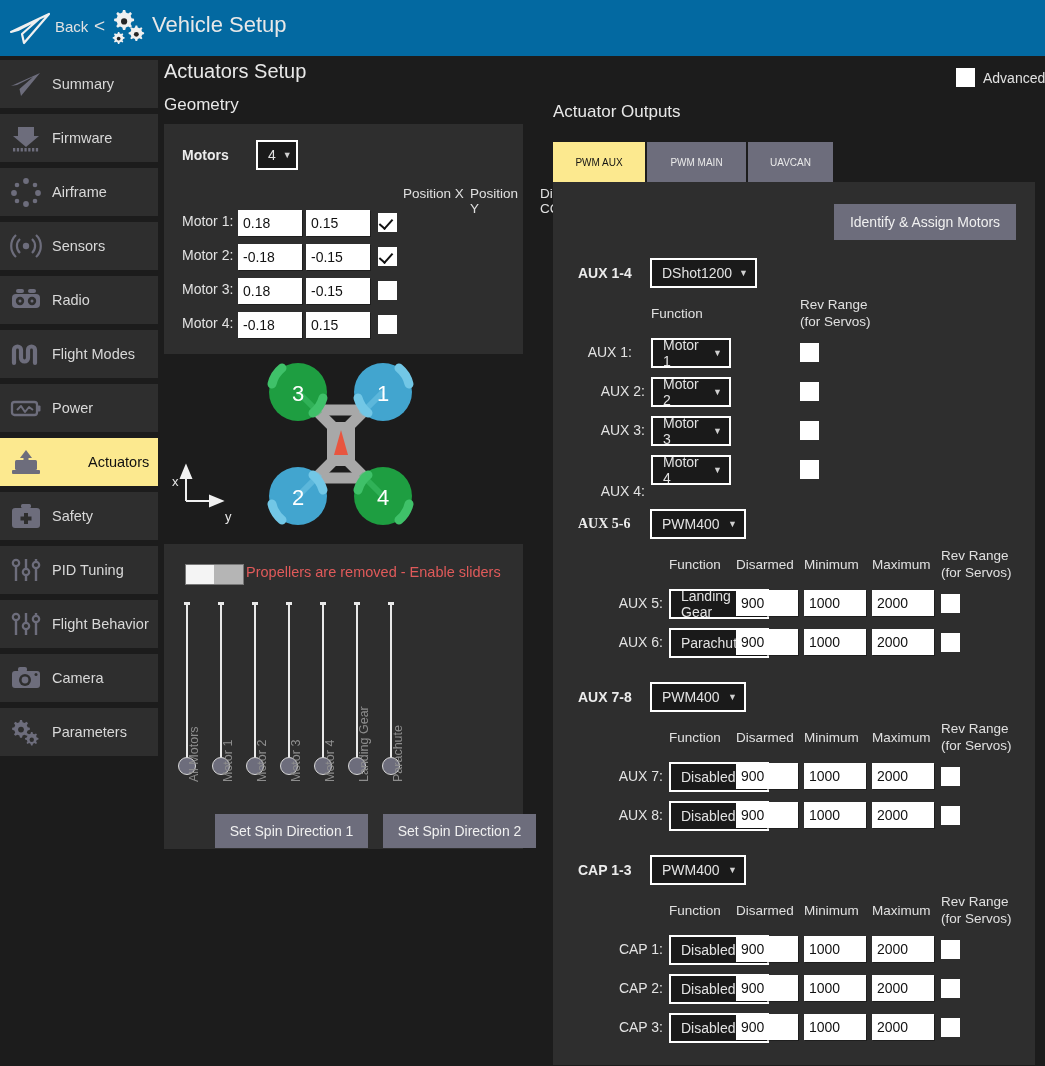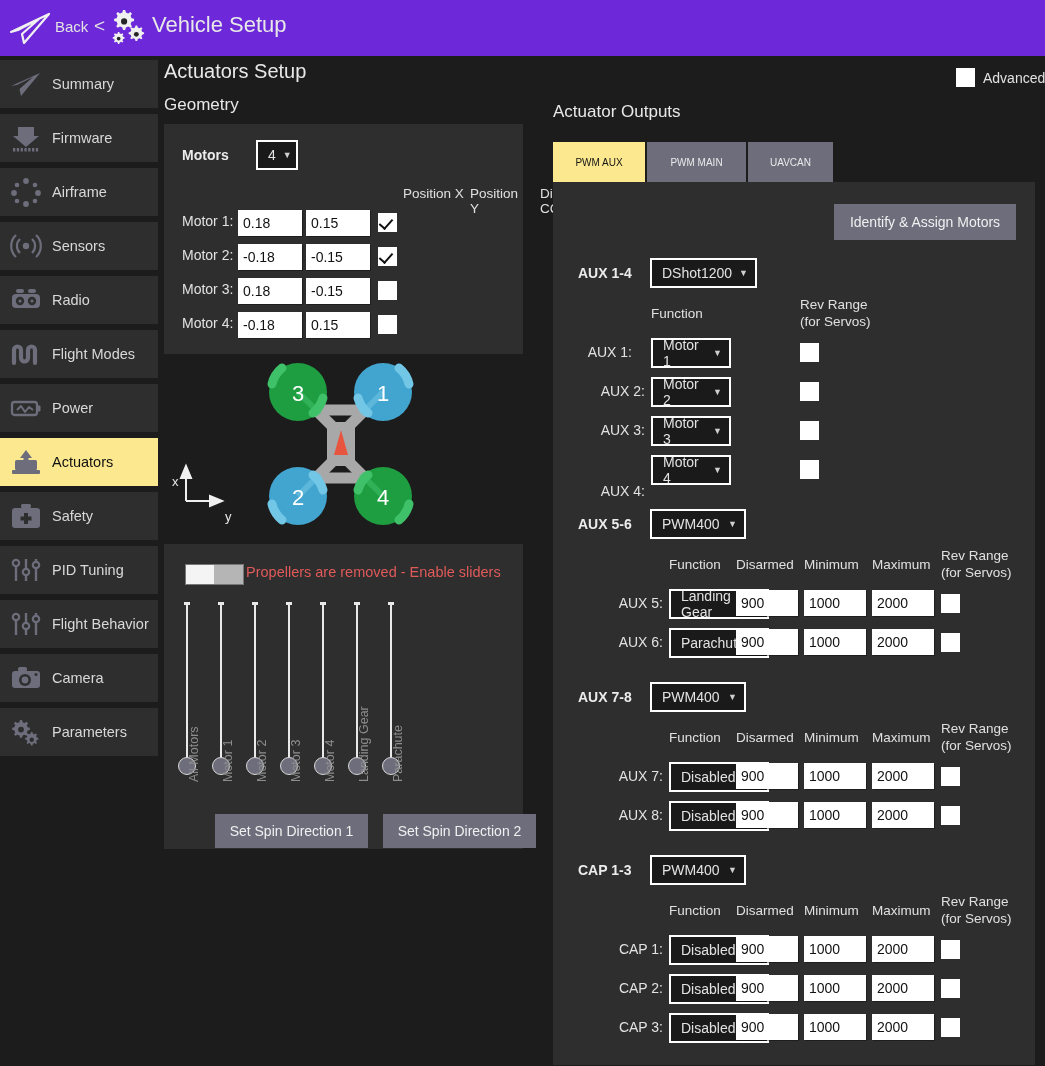--- a/index.html
+++ b/index.html
@@ -6,34 +6,34 @@
   html, body {
     width: 1045px; height: 1066px;
     background: #1c1c1c;
     font-family: "Liberation Sans", sans-serif;
     color: #e8e8e8;
     overflow: hidden;
   }
   #root { position: relative; width: 1045px; height: 1066px; }
 
   
-  .topbar { position: absolute; left:0; top:0; width:1045px; height:56px; background:#6d28d9; }
+  .topbar { position: absolute; left:0; top:0; width:1045px; height:56px; background:#0369a1; }
   .qgc-logo { position:absolute; left:8px; top:10px; width:44px; height:36px; }
   .back-label { position:absolute; left:55px; top:18px; font-size:15px; color:#e2e2e2; }
   .back-chev  { position:absolute; left:94px; top:15px; font-size:19px; color:#e2e2e2; }
   .gears-icon { position:absolute; left:110px; top:8px; width:38px; height:38px; }
   .page-title-top { position:absolute; left:152px; top:12px; font-size:22px; color:#e8e8e8; }
 
   
   .sidebar { position:absolute; left:0; top:60px; width:158px; height:1006px; background:#1c1c1c; }
   .side-item {
     position:relative; height:48px; margin-bottom:6px; width:158px;
     background:#2e2e2e; display:flex; align-items:center; cursor:pointer;
   }
-  .side-item.active { background:#fce98f; }
+  .side-item.active { background:#fce98f;gap:36px; }
   .side-item .si-icon { width:52px; height:48px; display:flex; align-items:center; justify-content:center; }
   .side-item .si-label { font-size:14.5px; color:#d8d8d8; }
   .side-item.active .si-label { color:#111; }
   .si-icon svg { display:block; }
 
   
   .left-col { position:absolute; left:164px; top:60px; width:360px; }
   .h1 { font-size:20px; color:#e8e8e8; margin-bottom:12px; }
   .h2 { font-size:17px; color:#e8e8e8; margin-bottom:9px; }
 
@@ -534,21 +534,21 @@
           </div>
           <div class="out-row" style="left: 0px; top: 273px;">
             <div class="out-label" style="position:absolute;left:36px;top:6px;width:56px;margin-top:22px;">AUX 4:</div>
             <div class="combo combo-fn" style="position:absolute;left:98px;top:0;width:80px;">
               <span>Motor 4</span>
               <span class="caret">▼</span>
             </div>
             <span class="chk" style="position:absolute;left:247px;top:5px;"></span>
           </div>
           <div class="grp-hdr" style="left: 25px; top: 327px;">
-            <span class="grp-name" style="width:72px;">AUX 5-6</span>
+            <span class="grp-name" style="width:72px;font-family:Liberation Serif, serif;">AUX 5-6</span>
             <span class="combo combo-proto">
               <span>PWM400</span>
               <span class="caret">▼</span>
             </span>
           </div>
           <div>
             <div class="col-hdr" style="left:116px;top:374px;">Function</div>
             <div class="col-hdr" style="left:183px;top:374px;">Disarmed</div>
             <div class="col-hdr" style="left:251px;top:374px;">Minimum</div>
             <div class="col-hdr" style="left:319px;top:374px;">Maximum</div>

